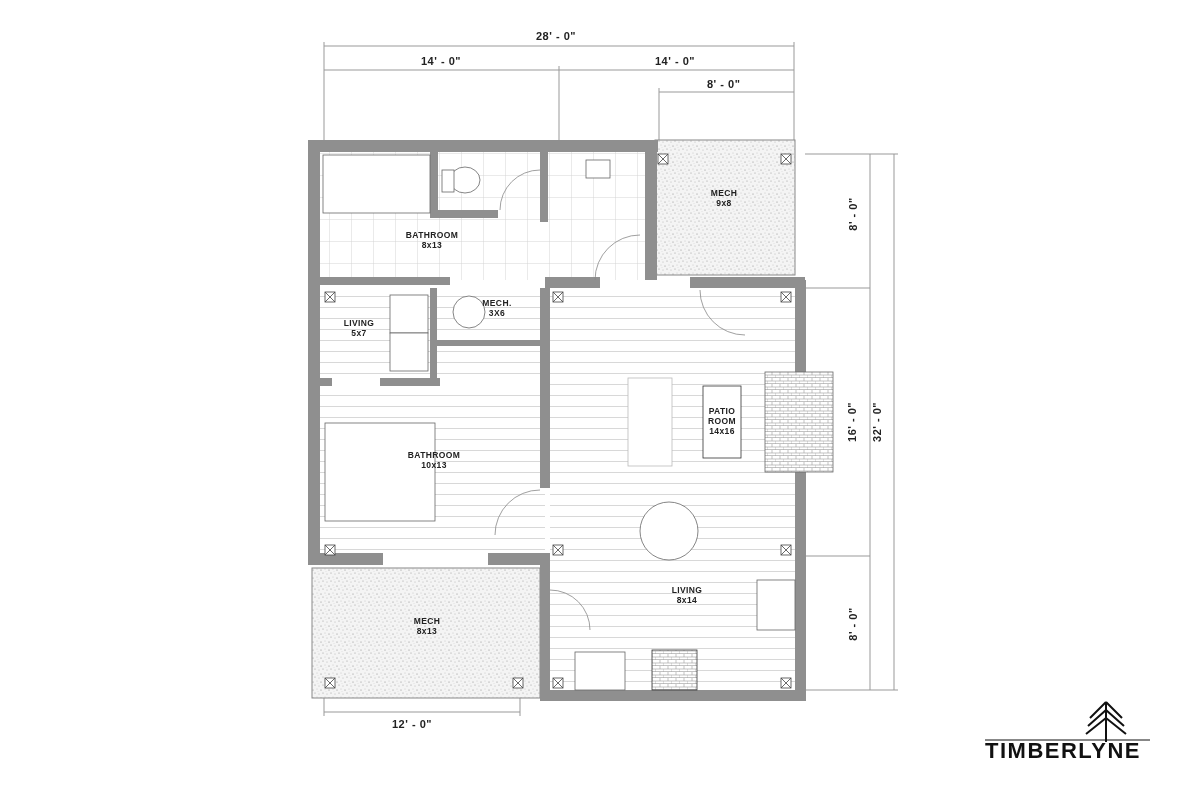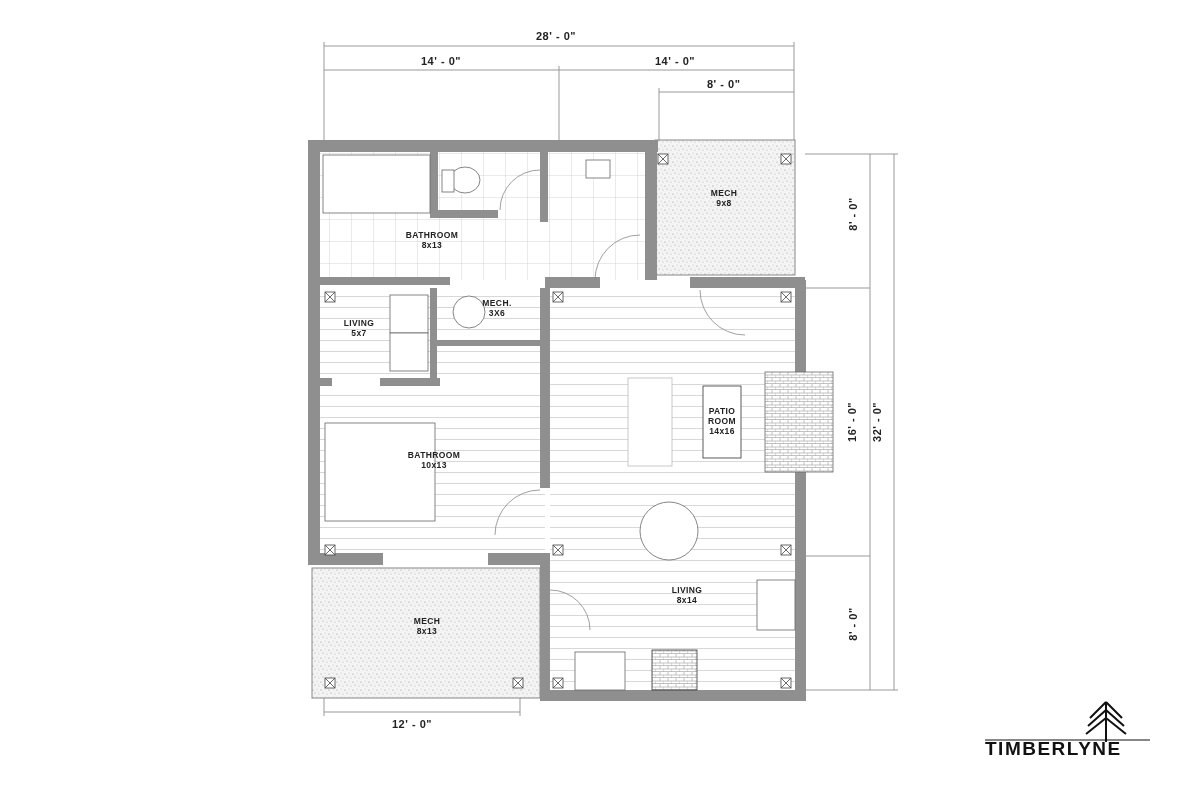--- a/index.html
+++ b/index.html
@@ -2,21 +2,21 @@
 <html><head>
 <meta charset="utf-8">
 <style>
   html,body{margin:0;padding:0;background:#fff;}
   body{width:1200px;height:800px;position:relative;overflow:hidden;font-family:"Liberation Sans",sans-serif;}
   .abs{position:absolute;}
   .dimtext{position:absolute;font-size:11px;font-weight:bold;color:#222;white-space:nowrap;letter-spacing:0.5px;}
   .dimtext.v{transform:rotate(-90deg);transform-origin:center;}
   .label{position:absolute;text-align:center;font-size:8.5px;font-weight:bold;color:#222;line-height:10px;letter-spacing:0.4px;transform:translate(-50%,-50%);}
   .label span{display:block;}
-  .brand{position:absolute;left:985px;top:738px;font-size:19px;font-weight:bold;letter-spacing:1.5px;color:#111;}
+  .brand{position:absolute;left:985px;top:738px;font-size:22px;font-weight:bold;letter-spacing:1.5px;color:#111;}
 </style>
 </head>
 <body>
 
 <svg class="abs" style="left:0;top:0" width="1200" height="800">
   <defs>
     <pattern id="stipple" width="8" height="8" patternUnits="userSpaceOnUse">
       <rect width="8" height="8" fill="#f4f4f4"></rect>
       <circle cx="1" cy="2" r="0.5" fill="#777"></circle>
       <circle cx="5" cy="1" r="0.4" fill="#999"></circle>

